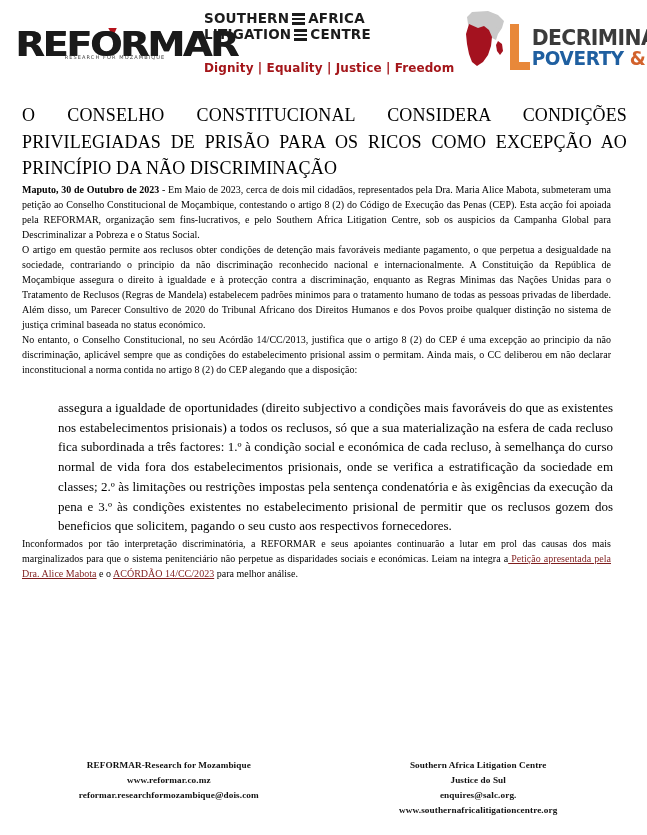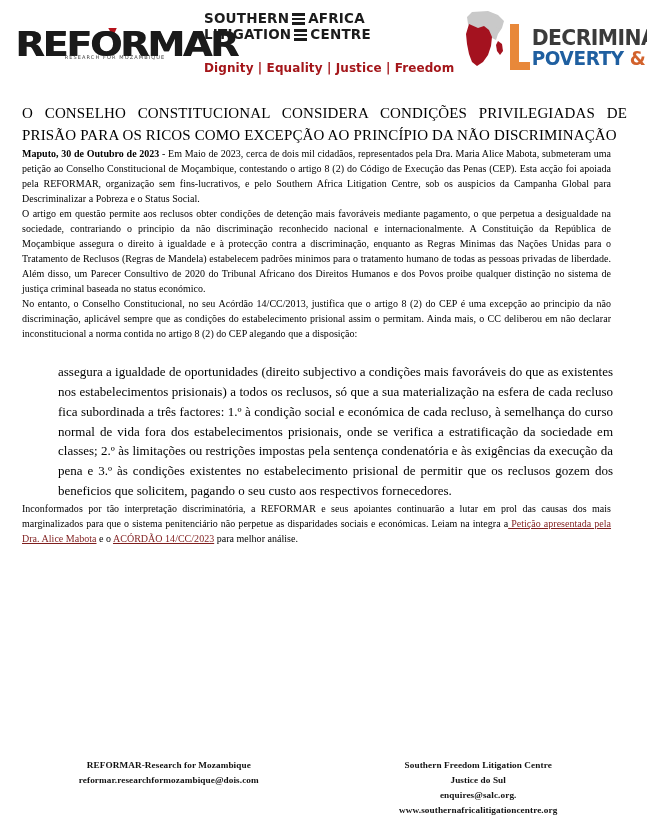--- a/index.html
+++ b/index.html
@@ -175,21 +175,21 @@
 
   
   .content {
     padding: 0 20px 0 22px;
     box-sizing: border-box;
   }
 
   h1.doc-title {
     font-family: "Liberation Serif", serif;
     font-weight: normal;
-    font-size: 15px;
+    font-size: 18px;
     line-height: 1.48;
     text-align: justify;
     text-align-last: left;
     margin: 28px 0 0 0;
     letter-spacing: 0.15px;
   }
 
   p.para {
     font-family: "Liberation Serif", serif;
     font-size: 10px;
@@ -315,23 +315,24 @@
 
     <p class="quote">assegura a igualdade de oportunidades (direito subjectivo a condições mais favoráveis do que as existentes nos estabelecimentos prisionais) a todos os reclusos, só que a sua materialização na esfera de cada recluso fica subordinada a três factores: 1.º à condição social e económica de cada recluso, à semelhança do curso normal de vida fora dos estabelecimentos prisionais, onde se verifica a estratificação da sociedade em classes; 2.º às limitações ou restrições impostas pela sentença condenatória e às exigências da execução da pena e 3.º às condições existentes no estabelecimento prisional de permitir que os reclusos gozem dos beneficios que solicitem, pagando o seu custo aos respectivos fornecedores.</p>
 
     <p class="para p-body"><span>Inconformados por tão interpretação discriminatória, a REFORMAR e seus apoiantes continuarão a lutar em prol das causas dos mais marginalizados para que o sistema penitenciário não perpetue as disparidades sociais e económicas. Leiam na integra a</span><a class="doclink" href="#"> Petição apresentada pela Dra. Alice Mabota</a><span> e o </span><a class="doclink" href="#">ACÓRDÃO 14/CC/2023</a><span> para melhor análise.</span></p>
 
   </div>
 
   <div class="footer">
     <div class="footer-col">
       <div>REFORMAR-Research for Mozambique</div>
+      <div>www.reformar.co.mz</div>
       <div>reformar.researchformozambique@dois.com</div>
     </div>
     <div class="footer-col">
-      <div>Southern Freedom Litigation Centre</div>
+      <div>Southern Africa Litigation Centre</div>
       <div>Justice do Sul</div>
       <div>enquires@salc.org.</div>
       <div>www.southernafricalitigationcentre.org</div>
     </div>
   </div>
 
 </div>
 
 </body></html>

